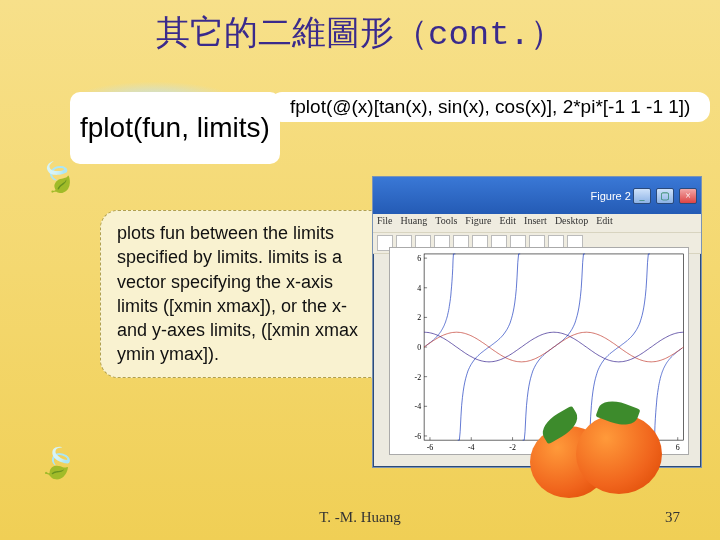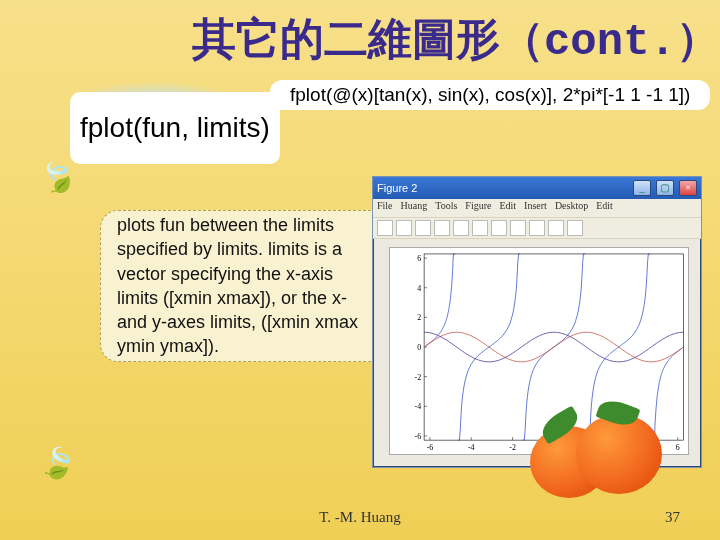--- a/index.html
+++ b/index.html
@@ -1,34 +1,34 @@
 <!DOCTYPE html>
 <html><head>
 <meta charset="utf-8">
 <style>
   body{margin:0;padding:0;font-family:"Times New Roman",serif}
   .slide{width:720px;height:540px;position:relative;overflow:hidden;
     background:linear-gradient(180deg,#f7e08a 0%,#f4d870 50%,#f0cf55 100%)}
-  .title{position:absolute;left:0;right:0;top:10px;text-align:right;
-    font-size:44px;font-weight:bold;color:#3a2a8c;font-family:"PMingLiU","Times New Roman",serif}
+  .title{position:absolute;left:0;right:0;top:10px;text-align:center;
+    font-size:34px;font-weight:normal;color:#3a2a8c;font-family:"PMingLiU","Times New Roman",serif}
   .title .mono{font-family:"Courier New",monospace}
   .sig{position:absolute;left:70px;top:92px;font-size:28px;font-family:Arial,sans-serif;
     background:#fff;border-radius:10px;padding:20px 10px;color:#000}
   .sig-glow{position:absolute;left:54px;top:78px;width:200px;height:46px;
     background:radial-gradient(ellipse 60% 60% at 50% 50%,#bfe3f5 0%,rgba(191,227,245,0) 70%);
     border-radius:20px}
-  .call{position:absolute;left:270px;top:80px;font-size:19px;font-family:Arial,sans-serif;
+  .call{position:absolute;left:270px;top:92px;font-size:19px;font-family:Arial,sans-serif;
     background:#fff;border-radius:12px;padding:4px 20px;color:#000;white-space:nowrap}
   .desc{position:absolute;left:100px;top:210px;width:260px;
     background:#f9f2d0;border:1px dashed #b0a050;border-radius:18px;
-    padding:2px 16px;font-size:18px;font-family:Arial,sans-serif;line-height:1.35;color:#111}
+    padding:10px 16px;font-size:18px;font-family:Arial,sans-serif;line-height:1.35;color:#111}
   .win{position:absolute;right:18px;top:176px;width:328px;height:290px;
     background:#eceae0;border:1px solid #7a93b5;box-shadow:0 0 0 1px #2b4a7a inset}
-  .tb{height:22px;background:linear-gradient(#3a78d6,#245bb5);display:flex;align-items:center;
-    color:#fff;font:11px Tahoma,Arial;padding:0 4px;justify-content:space-between}
+  .tb{height:37px;background:linear-gradient(#3a78d6,#245bb5);display:flex;align-items:center;
+    color:#fff;font:11px Tahoma,Arial;padding:0 4px;justify-content:flex-end}
   .tb .btns span{display:inline-block;width:16px;height:14px;margin-left:2px;
     background:linear-gradient(#cfe2fb,#8db3e6);border:1px solid #2b4a7a;border-radius:2px;
     text-align:center;font:10px/14px Tahoma;color:#174}
   .tb .btns .x{background:linear-gradient(#f2a7a7,#d44);color:#fff}
   .menu{height:16px;background:#efece0;font:10px Tahoma;color:#333;padding:1px 4px;display:flex;gap:8px}
   .tool{height:20px;background:#efece0;border-top:1px solid #d8d4c0;border-bottom:1px solid #d8d4c0;
     display:flex;align-items:center;gap:3px;padding:0 4px}
   .tool i{width:14px;height:14px;border:1px solid #bbb;background:#fff;display:inline-block}
   .plot{position:absolute;left:16px;top:70px;right:12px;bottom:12px;background:#fff;border:1px solid #aaa}
   .plot svg{width:100%;height:100%;display:block}

